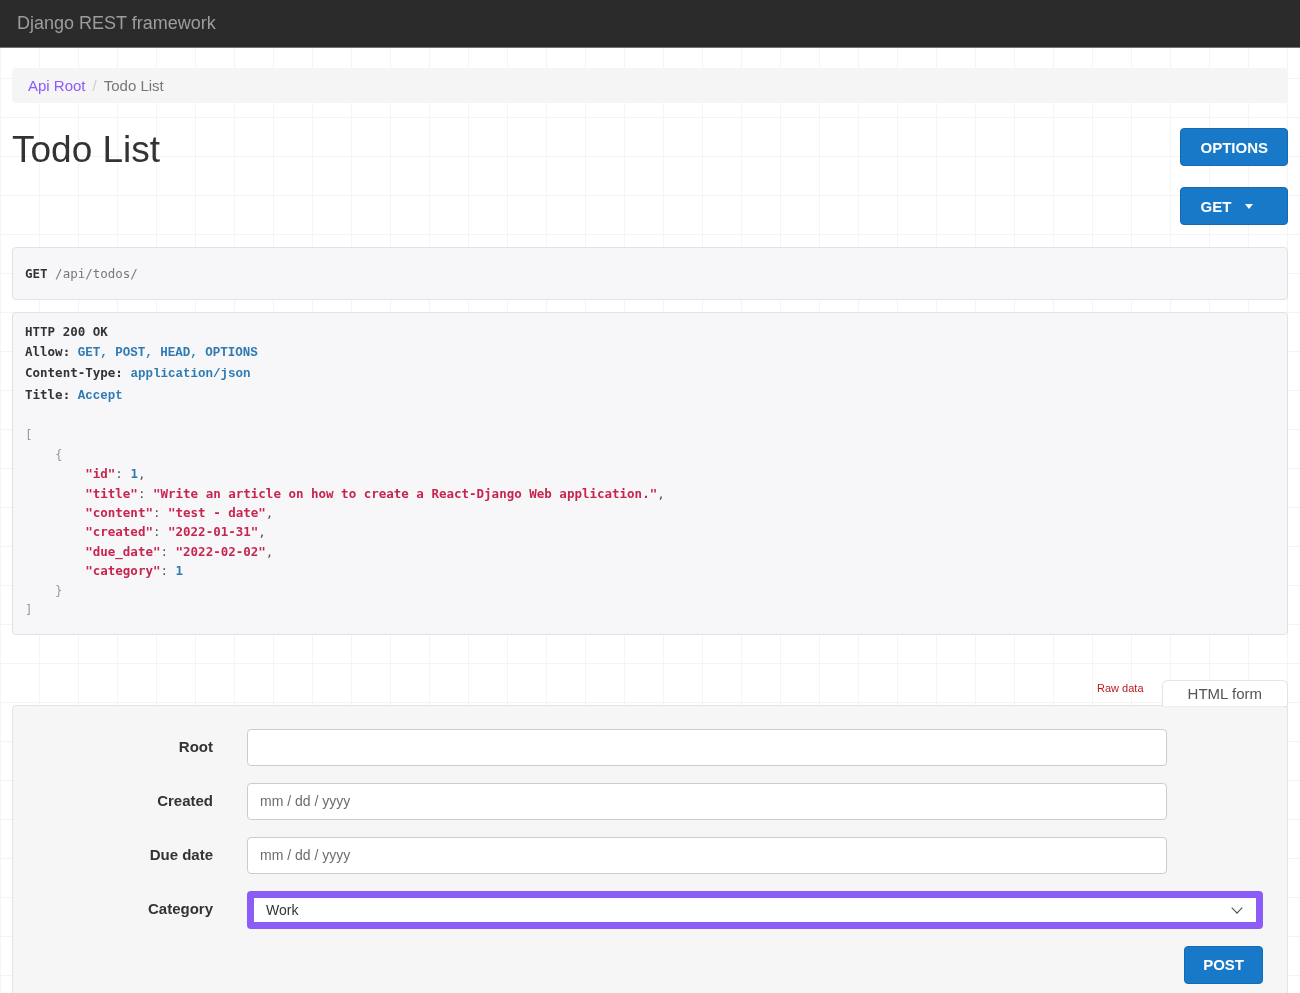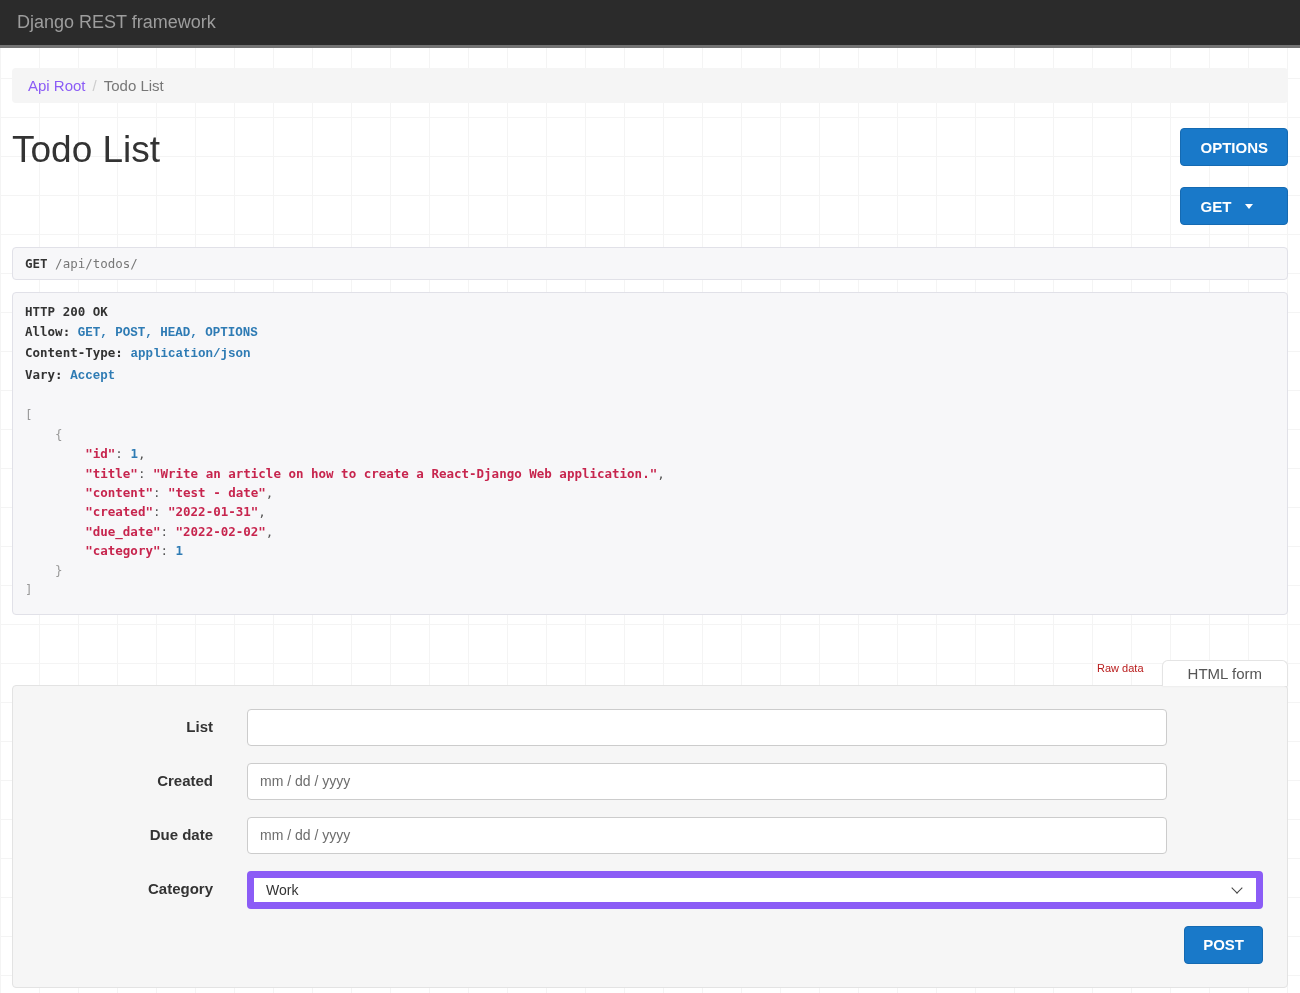--- a/index.html
+++ b/index.html
@@ -8,21 +8,21 @@
     font-family: "Liberation Sans", sans-serif;
     color: #333;
     background-color: #ffffff;
     background-image:
       linear-gradient(to right, #f4f4f4 1px, transparent 1px),
       linear-gradient(to bottom, #f4f4f4 1px, transparent 1px);
     background-size: 39px 39px;
   }
   
   .navbar {
-    height: 48px; background: #2b2b2b; border-bottom: 3px solid #737373;
+    height: 48px; background: #2b2b2b; border-bottom: 1px solid #737373;
     display: flex; align-items: center; padding: 0 17px;
   }
   .navbar-brand { color: #9d9d9d; font-size: 18px; text-decoration: none; cursor: pointer; }
   
   .container { padding: 0 12px; }
   
   .breadcrumb {
     margin-top: 20px; background: #f5f5f5; border-radius: 4px;
     padding: 9px 16px; font-size: 15px; color: #777;
   }
@@ -41,21 +41,21 @@
   }
   .caret {
     display: inline-block; width: 0; height: 0; margin-left: 14px;
     border-left: 4.5px solid transparent; border-right: 4.5px solid transparent;
     border-top: 5px solid #fff;
   }
   
   .code-panel {
     background: #f7f7f9; border: 1px solid #e1e1e8; border-radius: 4px;
   }
-  .request-panel { margin-top: 22px; padding: 6px 12px; }
+  .request-panel { margin-top: 22px; padding: 16px 12px; }
   .response-panel { margin-top: 12px; padding: 9px 12px 14px; }
   pre, .mono {
     font-family: "DejaVu Sans Mono", monospace;
     font-size: 12.5px; line-height: 19.4px; color: #333; white-space: pre;
   }
   .tok-hdr  { font-weight: bold; color: #333; }
   .tok-blue { font-weight: bold; color: #2e7bb4; font-family: Liberation Mono, monospace; }
   .tok-red  { font-weight: bold; color: #c7254e; }
   .tok-num  { font-weight: bold; color: #2e7bb4; }
   .tok-punc { color: #555; }
@@ -138,21 +138,21 @@
   </div>
 
   <div class="code-panel request-panel">
     <span class="mono req-method">GET</span><span class="mono req-path"> /api/todos/</span>
   </div>
 
   <div class="code-panel response-panel">
     <pre id="response-body"><span class="tok-hdr">HTTP 200 OK</span>
 <span class="tok-hdr">Allow:</span><span class="tok-plain"> </span><span class="tok-blue">GET, POST, HEAD, OPTIONS</span>
 <span class="tok-hdr">Content-Type:</span><span class="tok-plain"> </span><span class="tok-blue">application/json</span>
-<span class="tok-hdr">Vary:</span><span class="tok-plain"> </span><span class="tok-blue">Accept</span>
+<span class="tok-hdr">Title:</span><span class="tok-plain"> </span><span class="tok-blue">Accept</span>
 
 <span class="tok-brace">[</span>
 <span class="tok-brace">    {</span>
 <span class="tok-plain">        </span><span class="tok-red">"id"</span><span class="tok-punc">: </span><span class="tok-num">1</span><span class="tok-punc">,</span>
 <span class="tok-plain">        </span><span class="tok-red">"title"</span><span class="tok-punc">: </span><span class="tok-red">"Write an article on how to create a React-Django Web application."</span><span class="tok-punc">,</span>
 <span class="tok-plain">        </span><span class="tok-red">"content"</span><span class="tok-punc">: </span><span class="tok-red">"test - date"</span><span class="tok-punc">,</span>
 <span class="tok-plain">        </span><span class="tok-red">"created"</span><span class="tok-punc">: </span><span class="tok-red">"2022-01-31"</span><span class="tok-punc">,</span>
 <span class="tok-plain">        </span><span class="tok-red">"due_date"</span><span class="tok-punc">: </span><span class="tok-red">"2022-02-02"</span><span class="tok-punc">,</span>
 <span class="tok-plain">        </span><span class="tok-red">"category"</span><span class="tok-punc">: </span><span class="tok-num">1</span>
 <span class="tok-brace">    }</span>
@@ -161,21 +161,21 @@
   </div>
 
   <div class="tabs-row">
     <a class="tab-link">Raw data</a>
     <div class="tab-active">HTML form</div>
   </div>
 
   <div class="form-panel">
 
     <div class="form-row">
-      <div class="form-label">List</div>
+      <div class="form-label">Root</div>
       <div class="form-field">
         <input class="input" type="text" placeholder="" style="">
       </div>
     </div>
 
 
     <div class="form-row">
       <div class="form-label">Created</div>
       <div class="form-field">
         <input class="input" type="text" placeholder="mm / dd / yyyy" style="">

